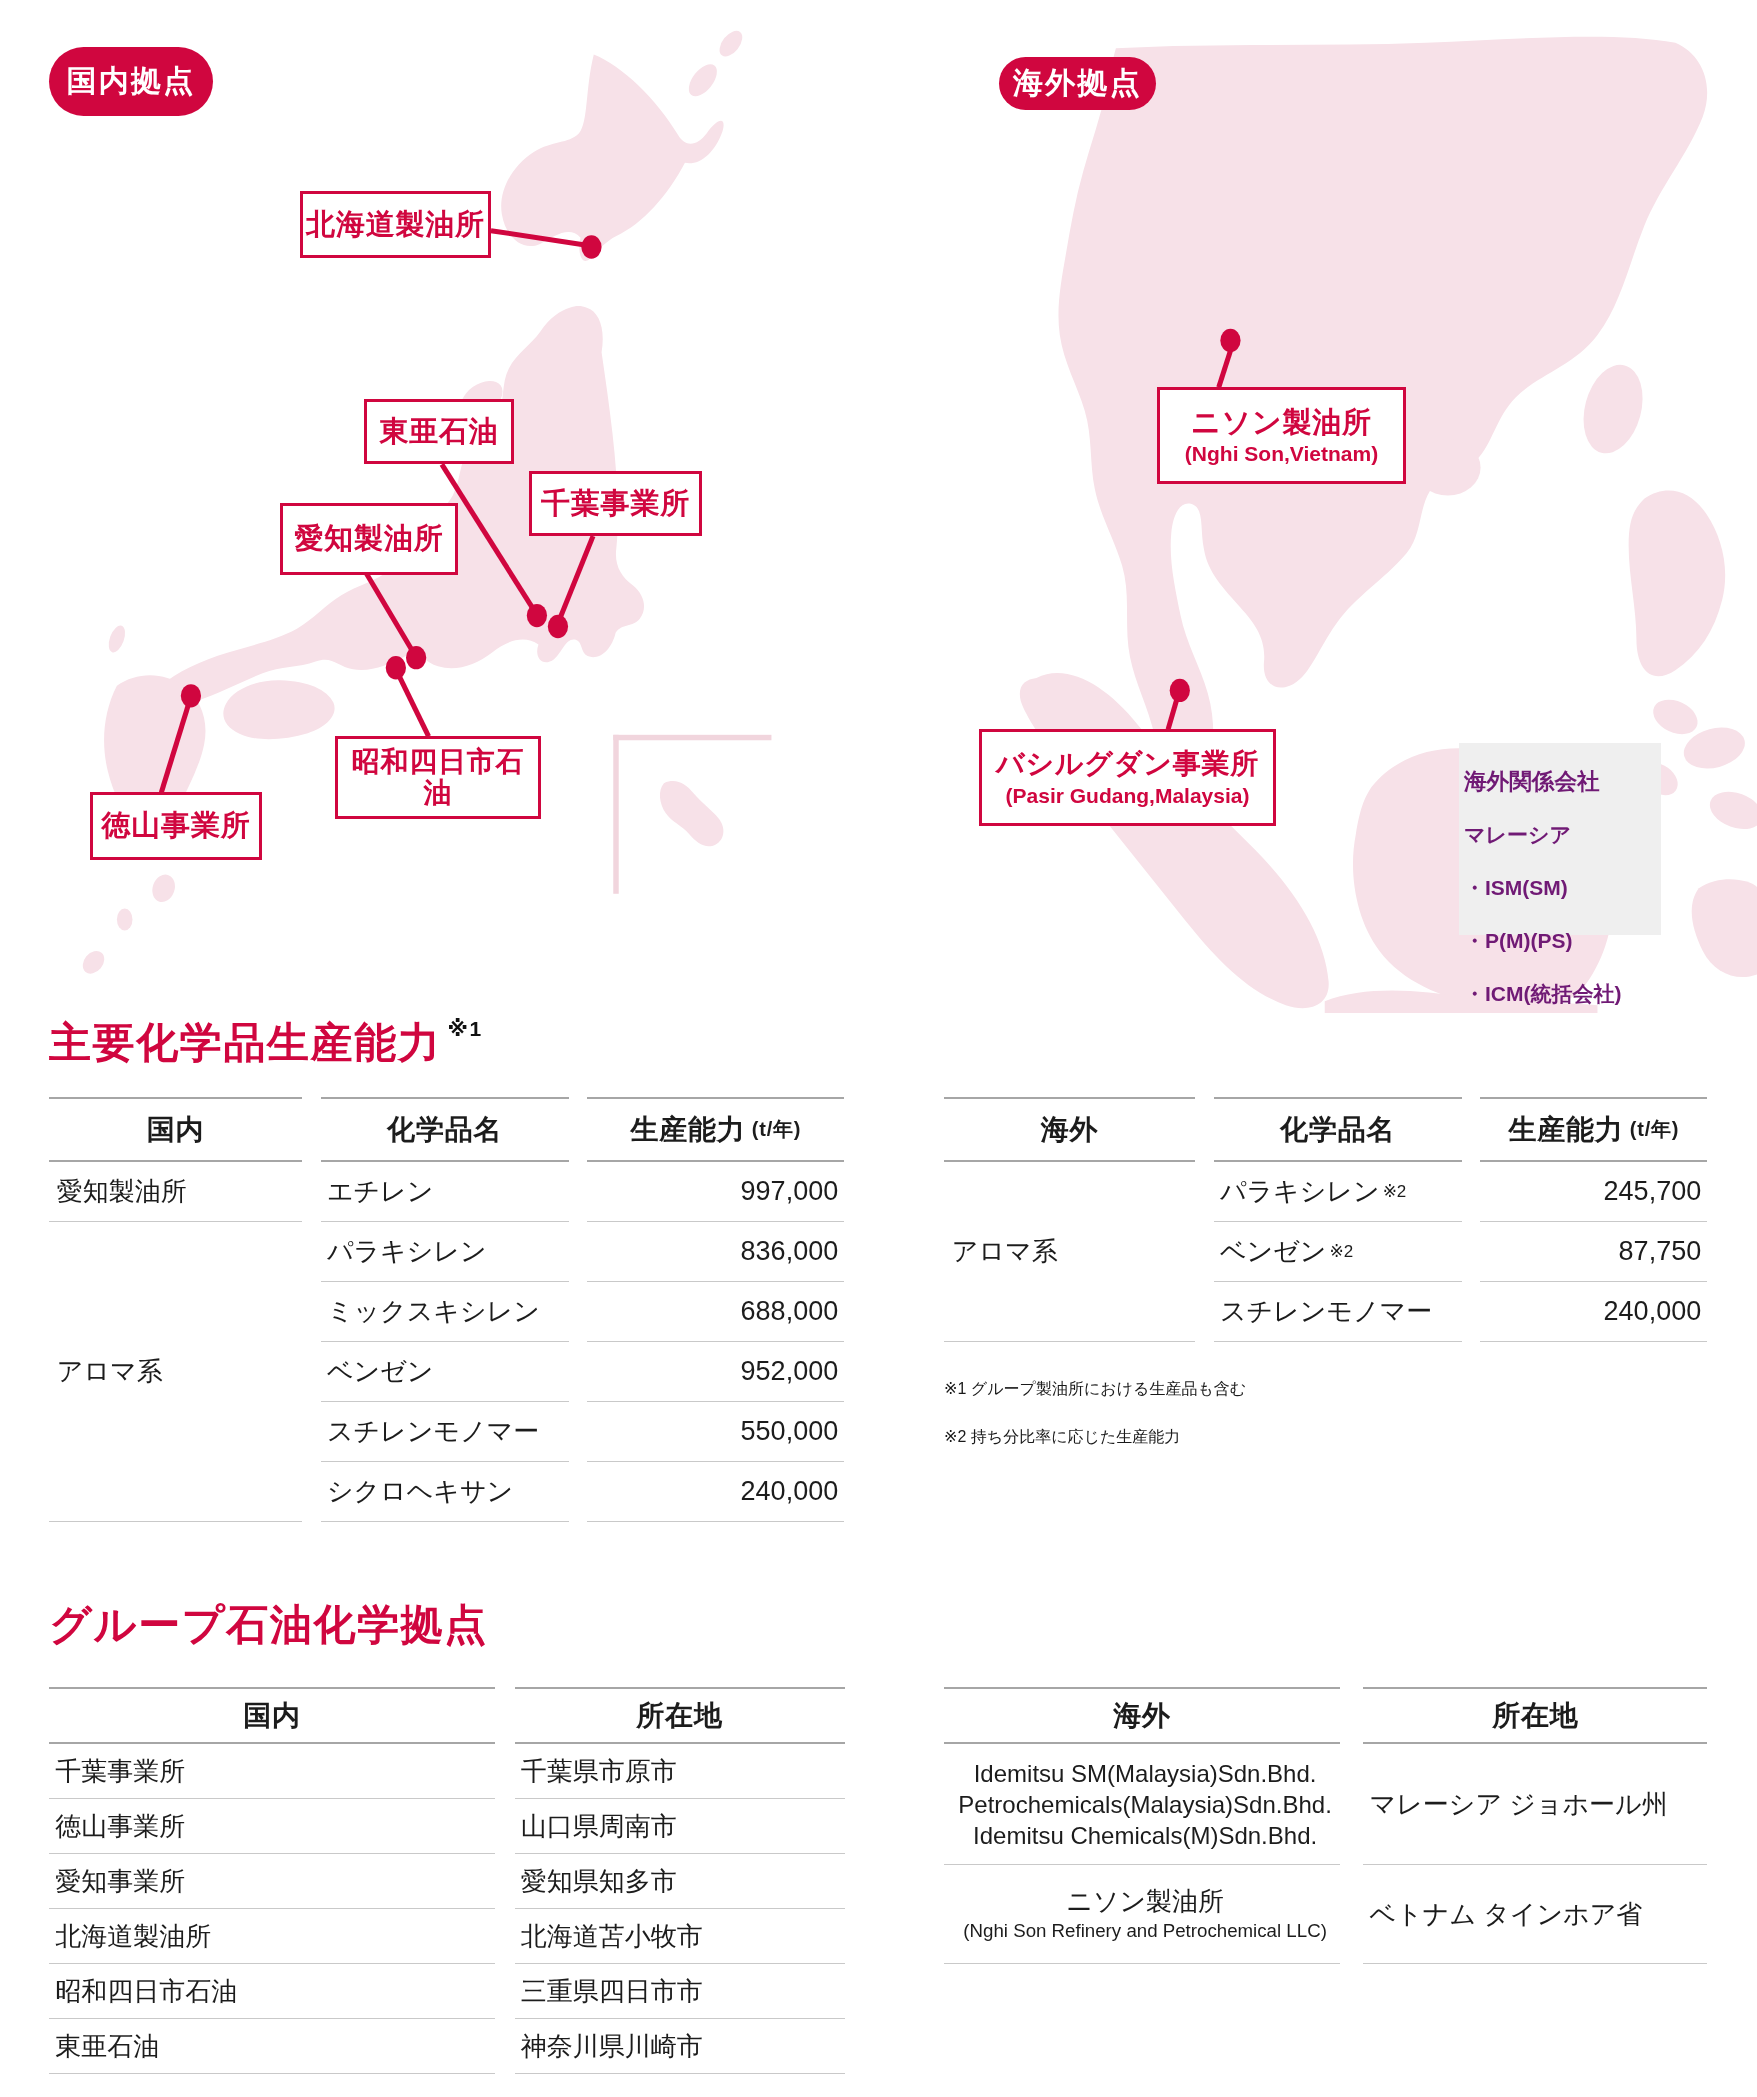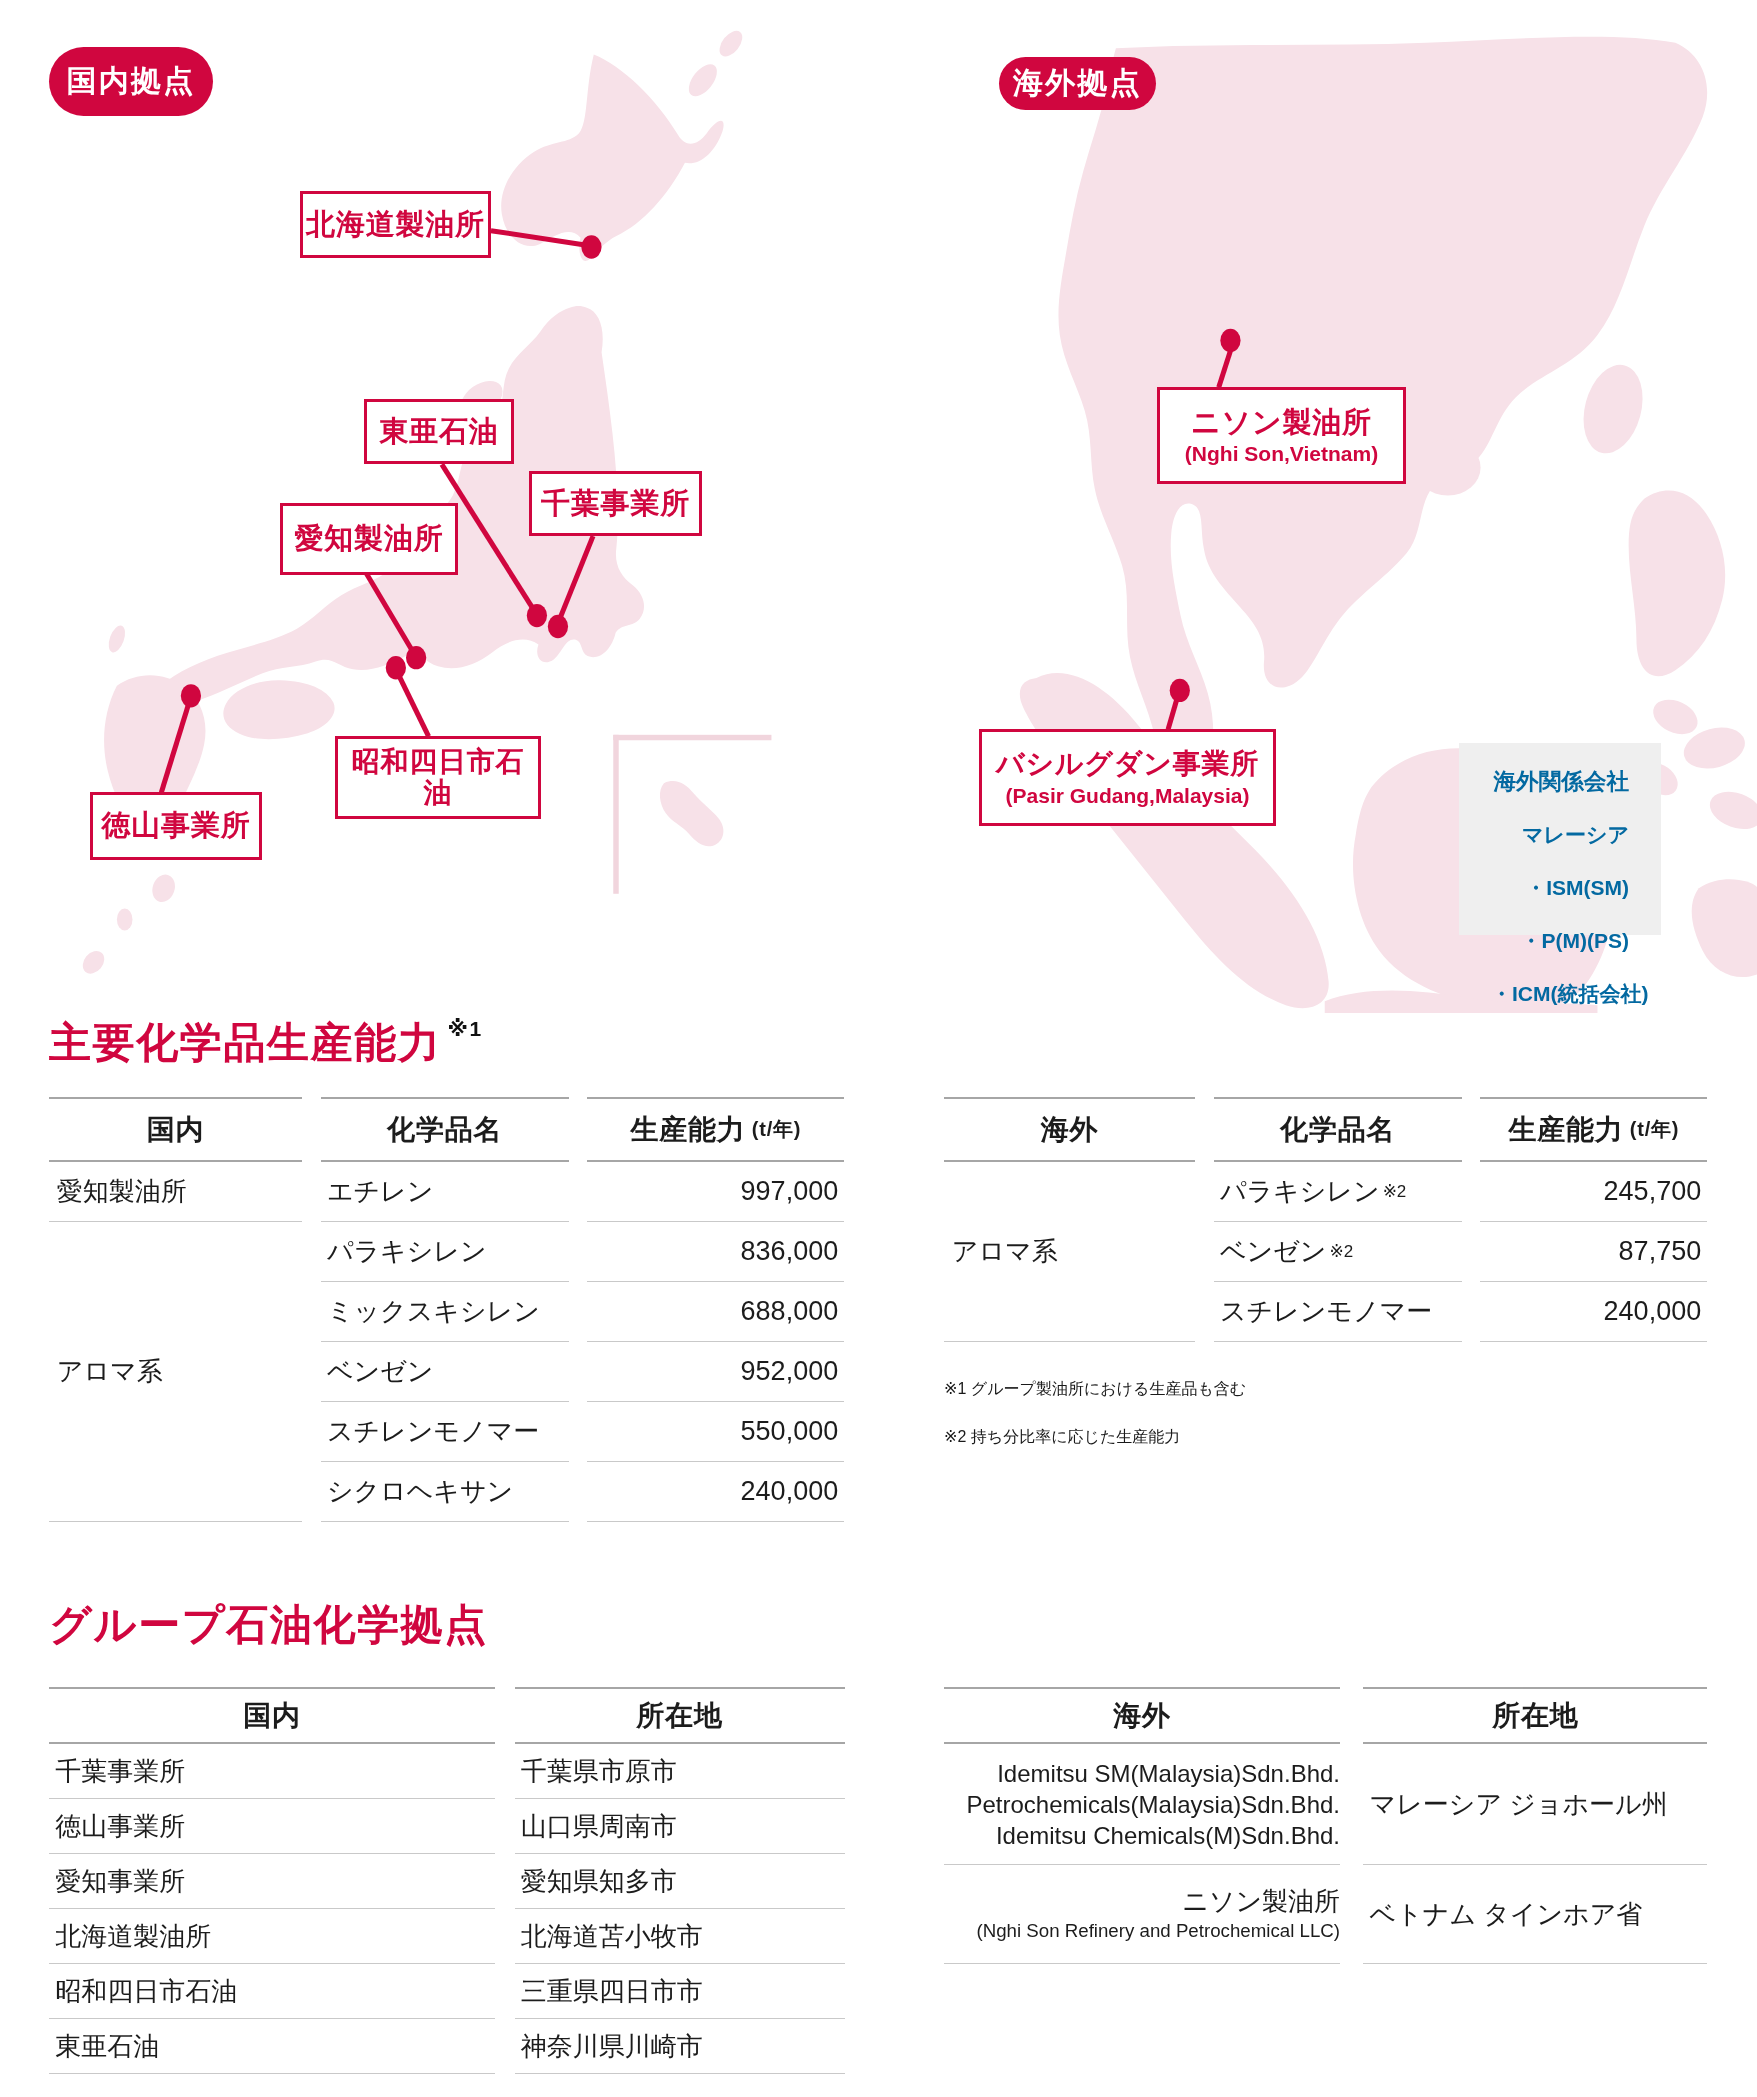--- a/index.html
+++ b/index.html
@@ -7,36 +7,36 @@
   #page{position:relative;width:1758px;height:2097px;background:#fff;overflow:hidden;}
   .mapsvg{position:absolute;top:0;}
   .badge{position:absolute;background:#D0063F;color:#fff;border-radius:36px;
          display:flex;align-items:center;justify-content:center;
          font-size:30px;font-weight:700;letter-spacing:2.3px;}
   .callout{position:absolute;background:#fff;border:3.1px solid #D0063F;color:#D0063F;
            display:flex;flex-direction:column;align-items:center;justify-content:center;
            text-align:center;box-sizing:border-box;}
   .callout .main{font-size:29px;font-weight:700;letter-spacing:0.8px;line-height:1.1;}
   .callout .sub{font-size:21px;font-weight:700;margin-top:4.7px;line-height:1;}
-  .info-box{position:absolute;background:#EFEFEF;box-sizing:border-box;padding:20px 32px;color:#0369a1;text-align:right;}
+  .info-box{position:absolute;background:#EFEFEF;box-sizing:border-box;padding:20px 5px;color:#701a75;}
   .info-title{font-size:22.6px;font-weight:700;line-height:37px;}
   .info-line{font-size:21px;font-weight:700;line-height:37px;white-space:nowrap;margin-top:16px;}
   .sec-title{position:absolute;left:49px;margin:0;color:#D0063F;font-size:42px;font-weight:800;letter-spacing:1.6px;}
   .title-note{font-size:21px;color:#111;font-weight:700;margin-left:6.2px;position:relative;top:-6.2px;}
   .tbl{position:absolute;display:grid;color:#1c1c1c;}
   .th{display:flex;align-items:center;justify-content:center;
       border-top:2.3px solid #a6a6a6;border-bottom:2.3px solid #a6a6a6;
       font-weight:700;font-size:28px;letter-spacing:0.8px;}
   .th .unit{font-size:20px;margin-left:6.2px;font-weight:700;}
   .cell{display:flex;align-items:center;border-bottom:1.6px solid #c9c9c9;box-sizing:border-box;}
   .name{padding-left:6.2px;font-size:26px;font-weight:500;}
   .val{justify-content:flex-end;padding-right:6.2px;font-size:27px;font-weight:500;}
   .cat{padding-left:7.8px;font-size:26px;font-weight:500;}
   .note{font-size:17px;font-weight:500;vertical-align:super;margin-left:3.1px;}
-  .multiline{flex-direction:column;align-items:flex-end;justify-content:center;}
+  .multiline{flex-direction:column;align-items:center;justify-content:center;}
   .en-line{font-size:24px;line-height:31px;font-weight:500;padding-left:6.2px;white-space:nowrap;}
   .sub-en{font-size:18.7px;line-height:26.5px;font-weight:500;padding-left:6.2px;white-space:nowrap;}
   .jp-line{font-size:26px;line-height:34px;font-weight:500;padding-left:6.2px;}
   .footnotes{position:absolute;font-size:16px;line-height:48px;color:#1a1a1a;}
 </style>
 </head>
 <body>
 
 <div id="page">
 

